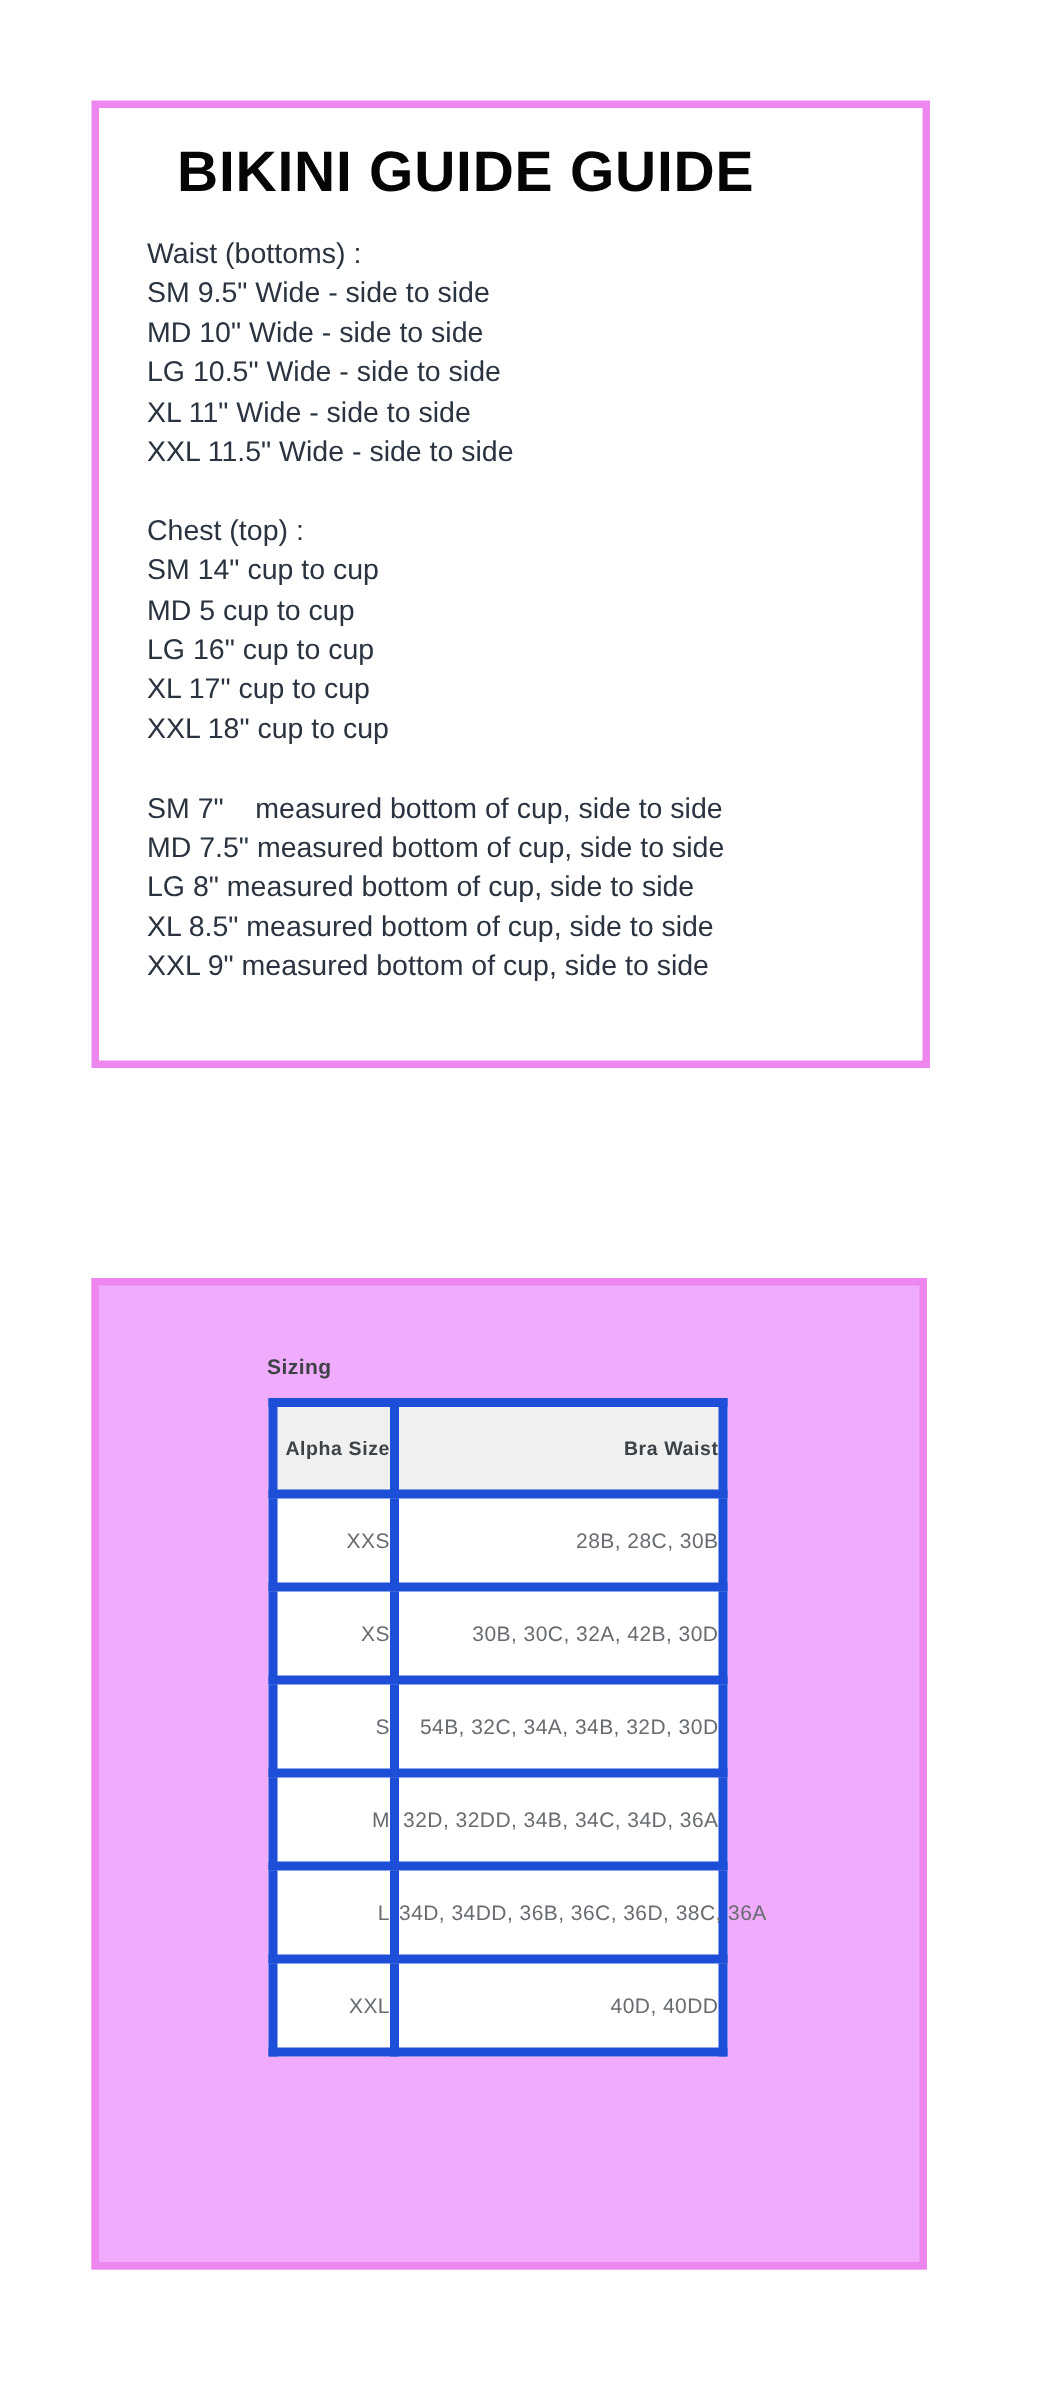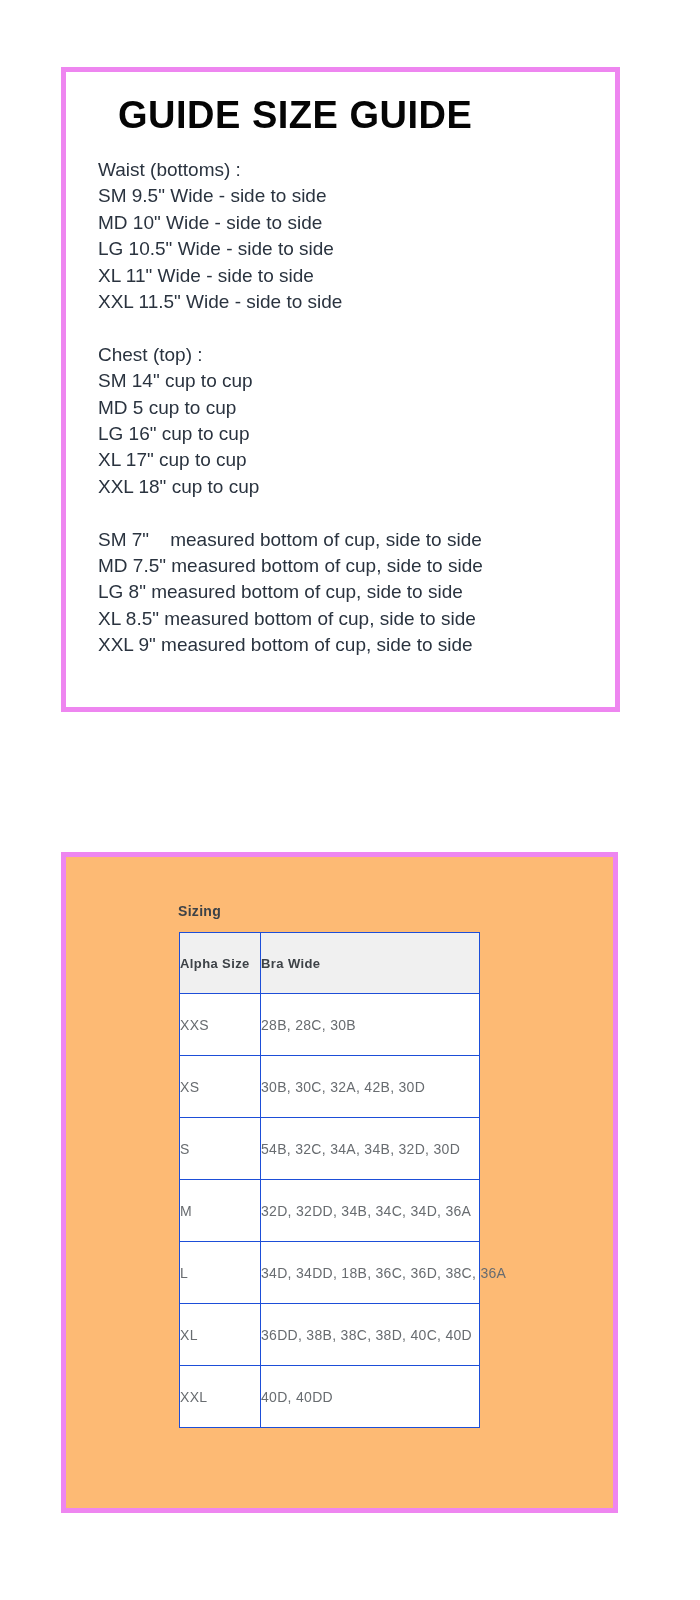--- a/index.html
+++ b/index.html
@@ -39,43 +39,43 @@
   }
   .guide-section { margin-bottom: 26.4px; }
   .guide-line { white-space: pre-wrap; }
 
   
   .sizing-panel {
     position: absolute;
     left: 61px; top: 852px;
     width: 557px; height: 661px;
     border: 5px solid #ee86f0;
-    background: #fdba74;
+    background: #f0abfc;
   }
   .sizing-heading {
     position: absolute;
     left: 112px; top: 46px;   
     font-size: 14px;
     font-weight: bold;
     color: #3d4247;
     letter-spacing: 0.3px;
   }
   .sizing-table {
     position: absolute;
     left: 113px; top: 75px;   
     width: 300px;
     border-collapse: collapse;
     table-layout: fixed;
     background: #ffffff;
   }
   .sizing-table col.col-alpha { width: 81px; }
   .sizing-table col.col-bra   { width: 219px; }
   .sizing-table th, .sizing-table td {
-    border: 1px solid #1d4ed8;
-    text-align: left;
+    border: 6px solid #1d4ed8;
+    text-align: right;
     vertical-align: middle;
     white-space: nowrap;
     overflow: visible;
   }
   .sizing-table th {
     height: 61px;
     background: #f0f0f0;
     font-size: 13px;
     font-weight: bold;
     color: #3d4247;
@@ -88,21 +88,21 @@
     color: #686c70;
     letter-spacing: 0.3px;
   }
 </style>
 </head>
 <body>
 
 <div class="page">
 
   <section class="guide-panel">
-    <h1 class="guide-title">GUIDE SIZE GUIDE</h1>
+    <h1 class="guide-title">BIKINI GUIDE GUIDE</h1>
 
     <div class="guide-body">
 
       <div class="guide-section">
         <div class="guide-line">Waist (bottoms) :</div>
         <div class="guide-line">SM 9.5" Wide - side to side</div>
         <div class="guide-line">MD 10" Wide - side to side</div>
         <div class="guide-line">LG 10.5" Wide - side to side</div>
         <div class="guide-line">XL 11" Wide - side to side</div>
         <div class="guide-line">XXL 11.5" Wide - side to side</div>
@@ -132,21 +132,21 @@
     <div class="sizing-heading">Sizing</div>
 
     <table class="sizing-table">
       <colgroup>
           <col class="col-alpha">
           <col class="col-bra">
         </colgroup>
       <thead>
         <tr>
           <th>Alpha Size</th>
-          <th>Bra Wide</th>
+          <th>Bra Waist</th>
         </tr>
       </thead>
       <tbody>
         <tr>
           <td>XXS</td>
           <td>28B, 28C, 30B</td>
         </tr>
         <tr>
           <td>XS</td>
           <td>30B, 30C, 32A, 42B, 30D</td>
@@ -154,25 +154,21 @@
         <tr>
           <td>S</td>
           <td>54B, 32C, 34A, 34B, 32D, 30D</td>
         </tr>
         <tr>
           <td>M</td>
           <td>32D, 32DD, 34B, 34C, 34D, 36A</td>
         </tr>
         <tr>
           <td>L</td>
-          <td>34D, 34DD, 18B, 36C, 36D, 38C, 36A</td>
-        </tr>
-        <tr>
-          <td>XL</td>
-          <td>36DD, 38B, 38C, 38D, 40C, 40D</td>
+          <td>34D, 34DD, 36B, 36C, 36D, 38C, 36A</td>
         </tr>
         <tr>
           <td>XXL</td>
           <td>40D, 40DD</td>
         </tr>
       </tbody>
     </table>
   </section>
 
 </div>

